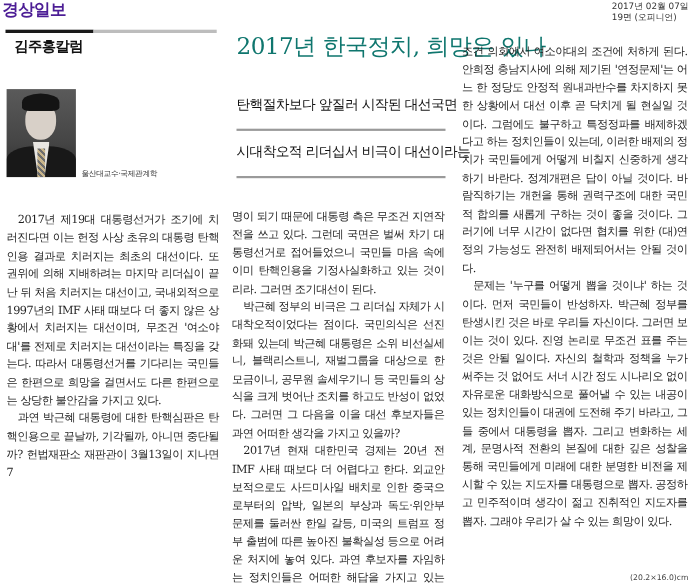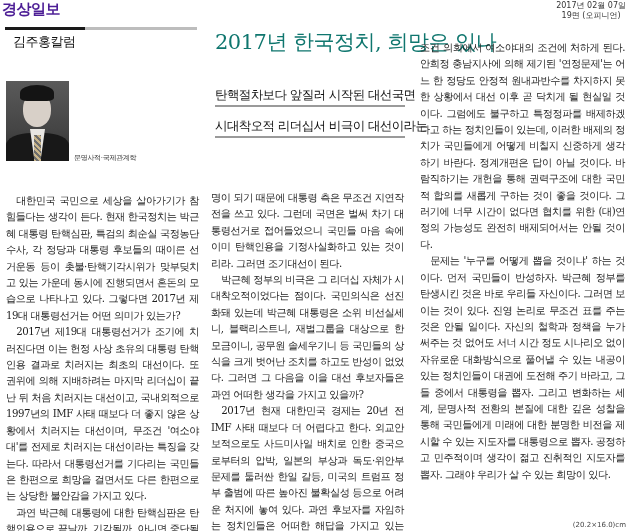--- a/index.html
+++ b/index.html
@@ -7,30 +7,30 @@
     width: 630px; height: 531px; position: relative; overflow: hidden;
     font-family: "DejaVu Serif", "Liberation Serif", serif;
     color: #1a1a1a;
   }
   .masthead {
     position: absolute; left: 2px; top: 0px;
     font-family: "DejaVu Sans", "Liberation Sans", sans-serif;
     font-weight: bold; font-size: 15px; letter-spacing: -0.5px; color: #4c1d95;
   }
   .dateline {
-    position: absolute; right: 4px; top: 1px; text-align: center;
+    position: absolute; right: 4px; top: 1px; text-align: left;
     font-family: "DejaVu Sans", "Liberation Sans", sans-serif;
     font-size: 8px; line-height: 10px; color: #333;
   }
   .rule-dark { position: absolute; left: 5px; top: 27px; width: 80px; height: 3px; background: #1a1a1a; }
   .rule-light { position: absolute; left: 85px; top: 27px; width: 112px; height: 3px; background: #bdbdbd; }
   .column-label {
     position: absolute; left: 13px; top: 33px;
     font-family: "DejaVu Sans", "Liberation Sans", sans-serif;
-    font-weight: normal; font-size: 13px; color: #111; letter-spacing: -0.5px;
+    font-weight: bold; font-size: 13px; color: #111; letter-spacing: -0.5px;
   }
   .headline {
     position: absolute; left: 215px; top: 28px;
     font-family: "DejaVu Serif", "Liberation Serif", serif;
     font-size: 21px; color: #0f766e; letter-spacing: -0.5px; white-space: nowrap;
   }
   .photo {
     position: absolute; left: 6px; top: 81px; width: 63px; height: 80px;
     background: linear-gradient(180deg, #5a5a5a 0%, #454545 60%, #2e2e2e 100%);
     overflow: hidden;
@@ -58,21 +58,21 @@
   }
   .byline {
     position: absolute; left: 74px; top: 153px;
     font-family: "DejaVu Sans", "Liberation Sans", sans-serif;
     font-size: 7px; color: #333; white-space: nowrap; letter-spacing: -0.3px;
   }
   .subheads { position: absolute; left: 215px; top: 84px; width: 190px; }
   .subhead {
     font-family: "DejaVu Serif", "Liberation Serif", serif;
     font-size: 12.5px; color: #111; letter-spacing: -0.6px; white-space: nowrap;
-    padding: 2px 0 2px 0; margin-bottom: 8px;
+    padding: 2px 0 14px 0; margin-bottom: 8px;
     border-bottom: 2px solid #9a9a9a; height: 17px; line-height: 17px;
   }
   .col {
     position: absolute; top: 0; width: 193px;
     font-family: "DejaVu Serif", "Liberation Serif", serif;
     font-size: 10.2px; line-height: 16.4px; color: #1e1e1e;
     text-align: justify; letter-spacing: -0.45px;
   }
   .col p { margin: 0; text-indent: 1em; }
   .col p.cont { text-indent: 0; }
@@ -100,29 +100,28 @@
 <div class="column-label">김주홍칼럼</div>
 <div class="headline">2017년 한국정치, 희망은 있나</div>
 
 <div class="photo">
   <div class="suit"></div>
   <div class="collar"></div>
   <div class="tie"></div>
   <div class="face"></div>
   <div class="hair"></div>
 </div>
-<div class="byline">문명사적·국제관계학</div>
+<div class="byline">울산대교수·국제관계학</div>
 
 <div class="subheads">
   <div class="subhead">탄핵절차보다 앞질러 시작된 대선국면</div>
   <div class="subhead">시대착오적 리더십서 비극이 대선이라는</div>
 </div>
 
 <div class="col col1">
-  <p>대한민국 국민으로 세상을 살아가기가 참 힘들다는 생각이 든다. 현재 한국정치는 박근혜 대통령 탄핵심판, 특검의 최순실 국정농단 수사, 각 정당과 대통령 후보들의 때이른 선거운동 등이 촛불·탄핵기각시위가 맞부딪치고 있는 가운데 동시에 진행되면서 혼돈의 모습으로 나타나고 있다. 그렇다면 2017년 제19대 대통령선거는 어떤 의미가 있는가?</p>
   <p>2017년 제19대 대통령선거가 조기에 치러진다면 이는 헌정 사상 초유의 대통령 탄핵인용 결과로 치러지는 최초의 대선이다. 또 권위에 의해 지배하려는 마지막 리더십이 끝난 뒤 처음 치러지는 대선이고, 국내외적으로 1997년의 IMF 사태 때보다 더 좋지 않은 상황에서 치러지는 대선이며, 무조건 '여소야대'를 전제로 치러지는 대선이라는 특징을 갖는다. 따라서 대통령선거를 기다리는 국민들은 한편으로 희망을 걸면서도 다른 한편으로는 상당한 불안감을 가지고 있다.</p>
   <p>과연 박근혜 대통령에 대한 탄핵심판은 탄핵인용으로 끝날까, 기각될까, 아니면 중단될까? 헌법재판소 재판관이 3월13일이 지나면 7</p>
 </div>
 
 <div class="col col2">
   <p class="cont">명이 되기 때문에 대통령 측은 무조건 지연작전을 쓰고 있다. 그런데 국면은 벌써 차기 대통령선거로 접어들었으니 국민들 마음 속에 이미 탄핵인용을 기정사실화하고 있는 것이리라. 그러면 조기대선이 된다.</p>
   <p>박근혜 정부의 비극은 그 리더십 자체가 시대착오적이었다는 점이다. 국민의식은 선진화돼 있는데 박근혜 대통령은 소위 비선실세니, 블랙리스트니, 재벌그룹을 대상으로 한 모금이니, 공무원 솔세우기니 등 국민들의 상식을 크게 벗어난 조치를 하고도 반성이 없었다. 그러면 그 다음을 이을 대선 후보자들은 과연 어떠한 생각을 가지고 있을까?</p>
   <p>2017년 현재 대한민국 경제는 20년 전 IMF 사태 때보다 더 어렵다고 한다. 외교안보적으로도 사드미사일 배치로 인한 중국으로부터의 압박, 일본의 부상과 독도·위안부 문제를 둘러싼 한일 갈등, 미국의 트럼프 정부 출범에 따른 높아진 불확실성 등으로 어려운 처지에 놓여 있다. 과연 후보자를 자임하는 정치인들은 어떠한 해답을 가지고 있는가?</p>
 
 </div>

